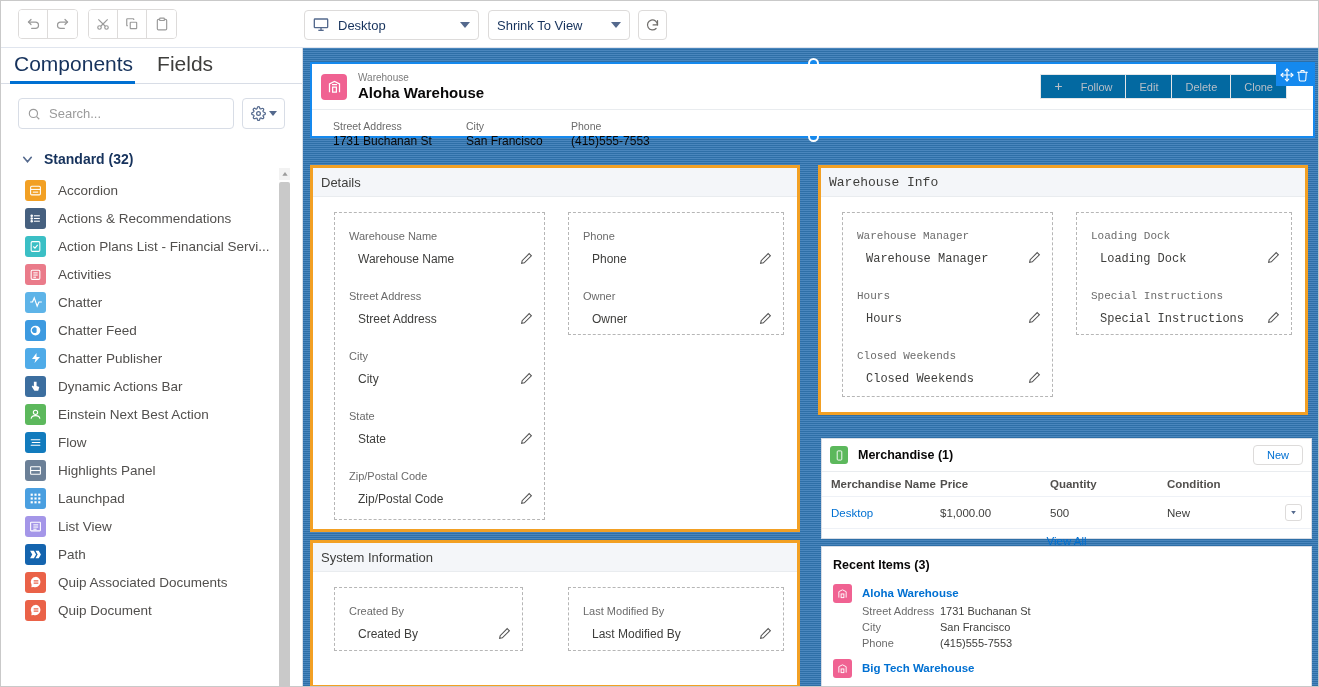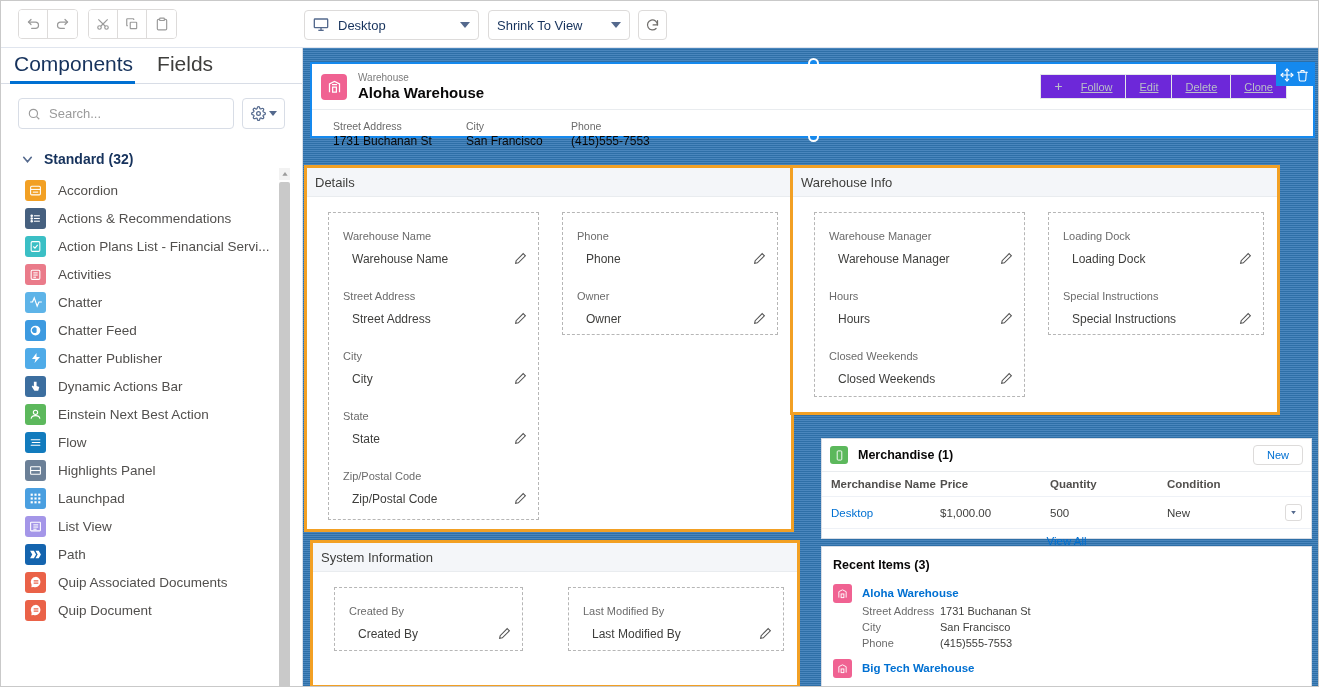--- a/index.html
+++ b/index.html
@@ -150,23 +150,23 @@
   .wh-icon {
     width: 26px; height: 26px; border-radius: 4px; background: #f06292;
     display: flex; align-items: center; justify-content: center; color: #fff;
     flex: 0 0 26px;
   }
   .hl-titles { margin-left: 11px; }
   .hl-sub { font-size: 10px; color: #7a7a7a; line-height: 12px; }
   .hl-title { font-size: 15px; font-weight: bold; color: #080707; line-height: 17px; }
   .hl-actions { margin-left: auto; display: flex; align-items: stretch; height: 25px; margin-right: 26px; }
   .hl-act {
-    border: 1px solid #e4e6e8; border-right: none; background: #6d28d9;
+    border: 1px solid #e4e6e8; border-right: none; background: #0369a1;
     font-size: 11px; color: #b9bfc7; padding: 0 13px; cursor: pointer;
-    display: flex; align-items: center; gap: 18px; text-decoration: underline;
+    display: flex; align-items: center; gap: 18px;
   }
   .hl-act:last-child { border-right: 1px solid #e4e6e8; }
   .hl-tools {
     position: absolute; right: 0; top: 0; height: 22px; background: #1589ee;
     display: flex; align-items: center; gap: 2px; padding: 0 4px;
   }
   .hl-tools .t { color: #fff; cursor: pointer; display: flex; }
   .hl-fields { display: flex; padding: 9px 0 0 21px; gap: 0; }
   .hl-field { }
   .hl-field.f1 { width: 133px; }
@@ -586,21 +586,21 @@
                 <div class="hl-fvalue">San Francisco</div>
               </div>
               <div class="hl-field f2">
                 <div class="hl-flabel">Phone</div>
                 <div class="hl-fvalue">(415)555-7553</div>
               </div>
             </div>
         </div>
       </div>
 
-      <div class="sec" style="left:1px; top:117px; width:490px; height:367px;">
+      <div class="sec" style="left:7px; top:117px; width:490px; height:367px;">
         <div class="sec-head">
           <span class="sec-title">Details</span>
         </div>
         <div class="field-group" id="details-left" style="left:21px; top:44px; width:211px; height:308px;">
             <div class="field-row" style="padding-top: 16px;">
               <div class="f-label">Warehouse Name</div>
               <div class="f-value">Warehouse Name</div>
               <span class="pencil" style="top:38px"><svg width="13" height="13" viewBox="0 0 24 24" fill="none" stroke="currentColor" stroke-width="2">
                   <path d="M17 3l4 4L8 20l-5 1 1-5z"></path>
                 </svg></span>
@@ -669,21 +669,21 @@
             <div class="field-row" style="padding-top: 16px;">
               <div class="f-label">Last Modified By</div>
               <div class="f-value">Last Modified By</div>
               <span class="pencil" style="top:38px"><svg width="13" height="13" viewBox="0 0 24 24" fill="none" stroke="currentColor" stroke-width="2">
                   <path d="M17 3l4 4L8 20l-5 1 1-5z"></path>
                 </svg></span>
             </div>
           </div>
       </div>
 
-      <div class="sec" style="left:487px; top:117px; width:490px; height:250px;">
+      <div class="sec" style="left:515px; top:117px; width:490px; height:250px;font-family:Liberation Mono, monospace;">
         <div class="sec-head">
           <span class="sec-title">Warehouse Info</span>
         </div>
         <div class="field-group" id="whinfo-left" style="left:21px; top:44px; width:211px; height:185px;">
             <div class="field-row" style="padding-top: 16px;">
               <div class="f-label">Warehouse Manager</div>
               <div class="f-value">Warehouse Manager</div>
               <span class="pencil" style="top:38px"><svg width="13" height="13" viewBox="0 0 24 24" fill="none" stroke="currentColor" stroke-width="2">
                   <path d="M17 3l4 4L8 20l-5 1 1-5z"></path>
                 </svg></span>

